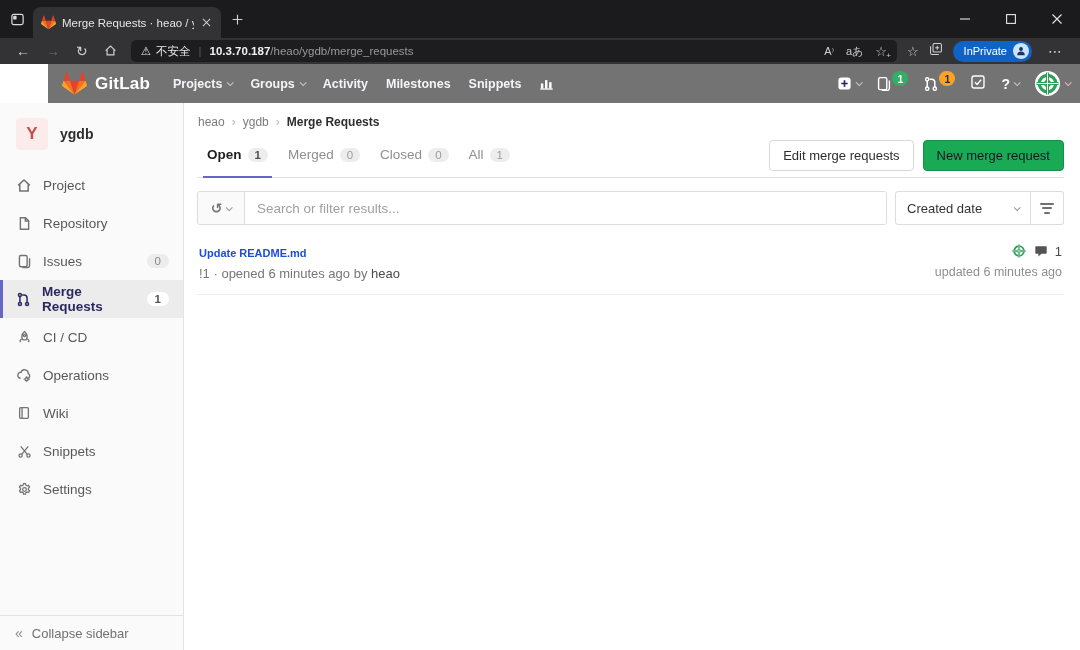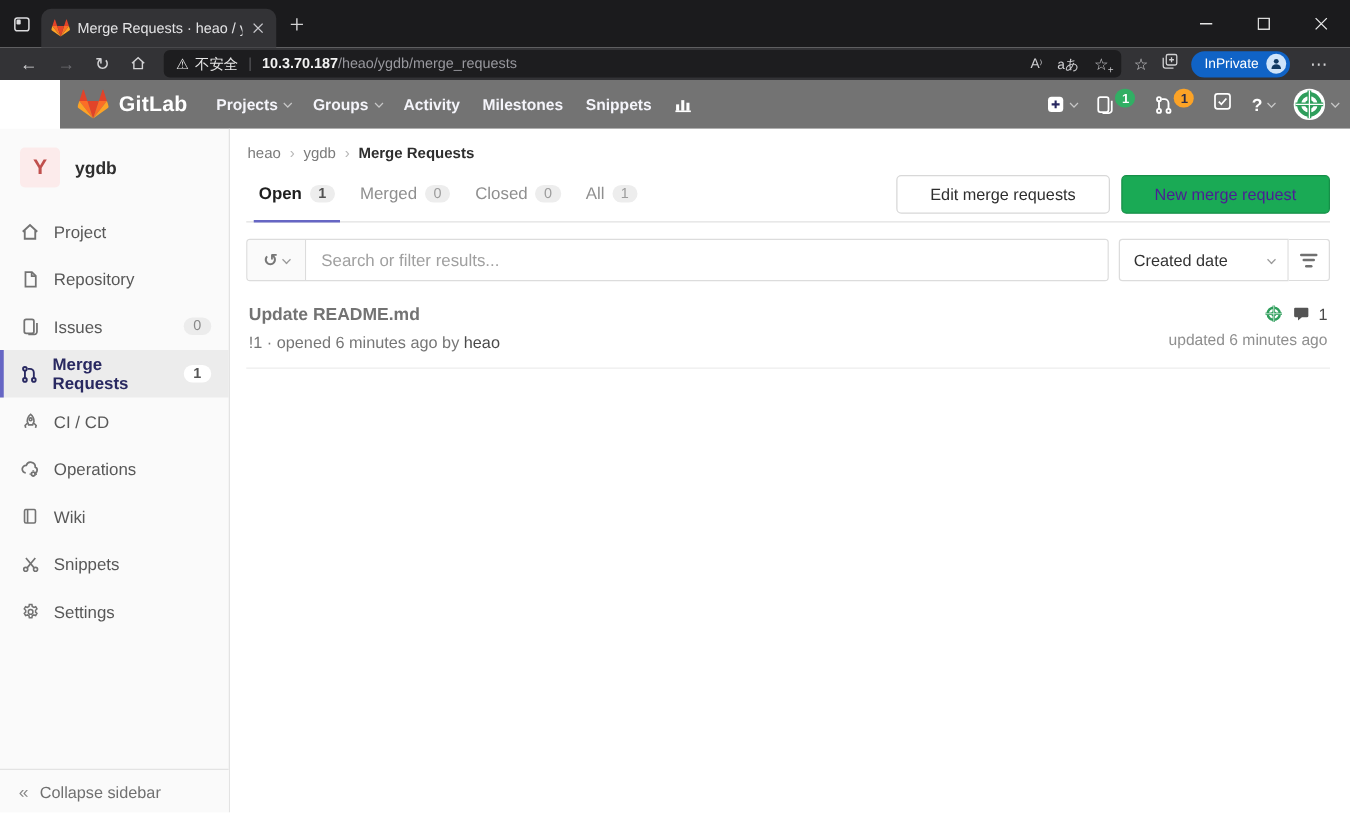--- a/index.html
+++ b/index.html
@@ -78,41 +78,41 @@
   .crumb-link { color:#7b7b7b; }
   .crumb-sep { color:#b8b8b8; font-size:12px; }
   .crumb-cur { color:#2e2e2e; font-weight:bold; }
   .tabs-row { display:flex; align-items:center; border-bottom:1px solid #e1e1e1; }
   .mr-tab { position:relative; padding:14px 10px 15px; font-size:13.5px; color:#8f8f8f; display:flex; align-items:center; gap:6px; }
   .mr-tab .pill { background:#ededed; color:#9c9c9c; border-radius:9px; font-size:11.5px; padding:1px 7px; }
   .mr-tab.active { color:#1f1f1f; font-weight:bold; }
   .mr-tab.active .pill { color:#525252; }
   .mr-tab.active::after { content:""; position:absolute; left:6px; right:6px; bottom:-1px; height:2px; background:#6666c4; }
   .tab-actions-right { margin-left:auto; display:flex; gap:9px; }
-  .btn { height:31px; border-radius:4px; font-size:13px; padding:0 26px; display:flex; align-items:center; font-family:inherit; }
+  .btn { height:31px; border-radius:4px; font-size:13px; padding:0 13px; display:flex; align-items:center; font-family:inherit; }
   .btn-default { background:#fff; border:1px solid #d8d8d8; color:#2e2e2e; }
-  .btn-success { background:#1aaa55; border:1px solid #168f48; color:#4c1d95; }
+  .btn-success { background:#1aaa55; border:1px solid #168f48; color:#0f172a; }
 
   .filter-row { margin-top:13px; display:flex; gap:8px; height:34px; }
   .filtered-search { flex:1; display:flex; align-items:stretch; border:1px solid #dcdcdc; border-radius:3px; background:#fff; overflow:hidden; }
   .fs-history { width:47px; display:flex; align-items:center; justify-content:center; gap:4px; border-right:1px solid #dcdcdc; background:#fafafa; color:#777; }
   .fs-history .hist-g { font-size:14px; font-weight:bold; }
   .chev-dn { width:5px; height:5px; border-right:1.5px solid #999; border-bottom:1.5px solid #999; transform:rotate(45deg) translateY(-1px); }
   .fs-input { flex:1; border:none; outline:none; padding:0 12px; font-size:13.5px; color:#333; font-family:inherit; }
   .fs-input::placeholder { color:#a0a0a0; }
   .sort-group { display:flex; }
   .sort-dd { width:136px; border:1px solid #dcdcdc; border-radius:3px 0 0 3px; background:#fff; display:flex; align-items:center; justify-content:space-between; padding:0 11px; font-size:13px; color:#333; }
   .sort-dir { width:33px; border:1px solid #dcdcdc; border-left:none; border-radius:0 3px 3px 0; background:#fff; display:flex; flex-direction:column; align-items:center; justify-content:center; gap:2.5px; }
   .sort-dir i { display:block; height:2px; background:#707070; border-radius:1px; }
   .sort-dir i:nth-child(1){ width:14px; } .sort-dir i:nth-child(2){ width:10px; } .sort-dir i:nth-child(3){ width:6px; }
 
   .mr-list { margin-top:12px; }
   .mr-row { display:flex; padding:6px 2px 13px; border-bottom:1px solid #ededed; }
   .mr-main { min-width:0; }
-  .mr-title { font-size:14px; font-weight:bold; color:#737373; text-decoration:none; }
+  .mr-title { font-size:11px; font-weight:bold; color:#1d4ed8; text-decoration:none; }
   .mr-meta { margin-top:5px; font-size:13px; color:#767676; }
   .mr-author { color:#4a4a4a; }
   .mr-side { margin-left:auto; text-align:right; }
   .mr-side-top { display:flex; align-items:center; justify-content:flex-end; gap:7px; }
   .cmt-count { font-size:13px; color:#4a4a4a; }
   .mr-updated { margin-top:6px; font-size:12.5px; color:#8f8f8f; }
 </style>
 </head>
 <body>
 

